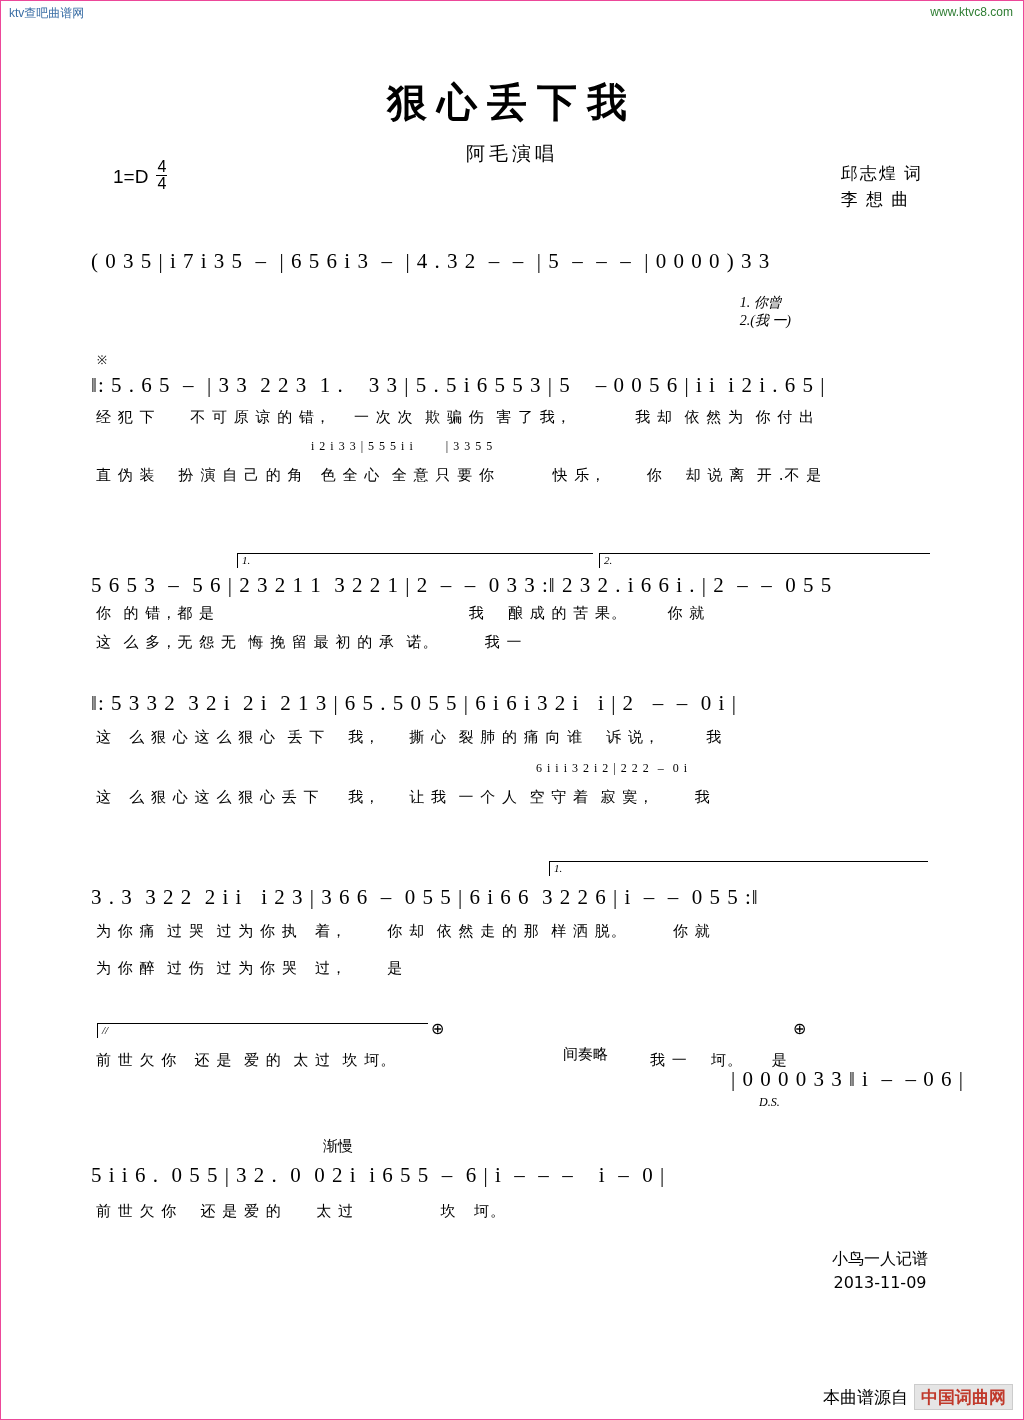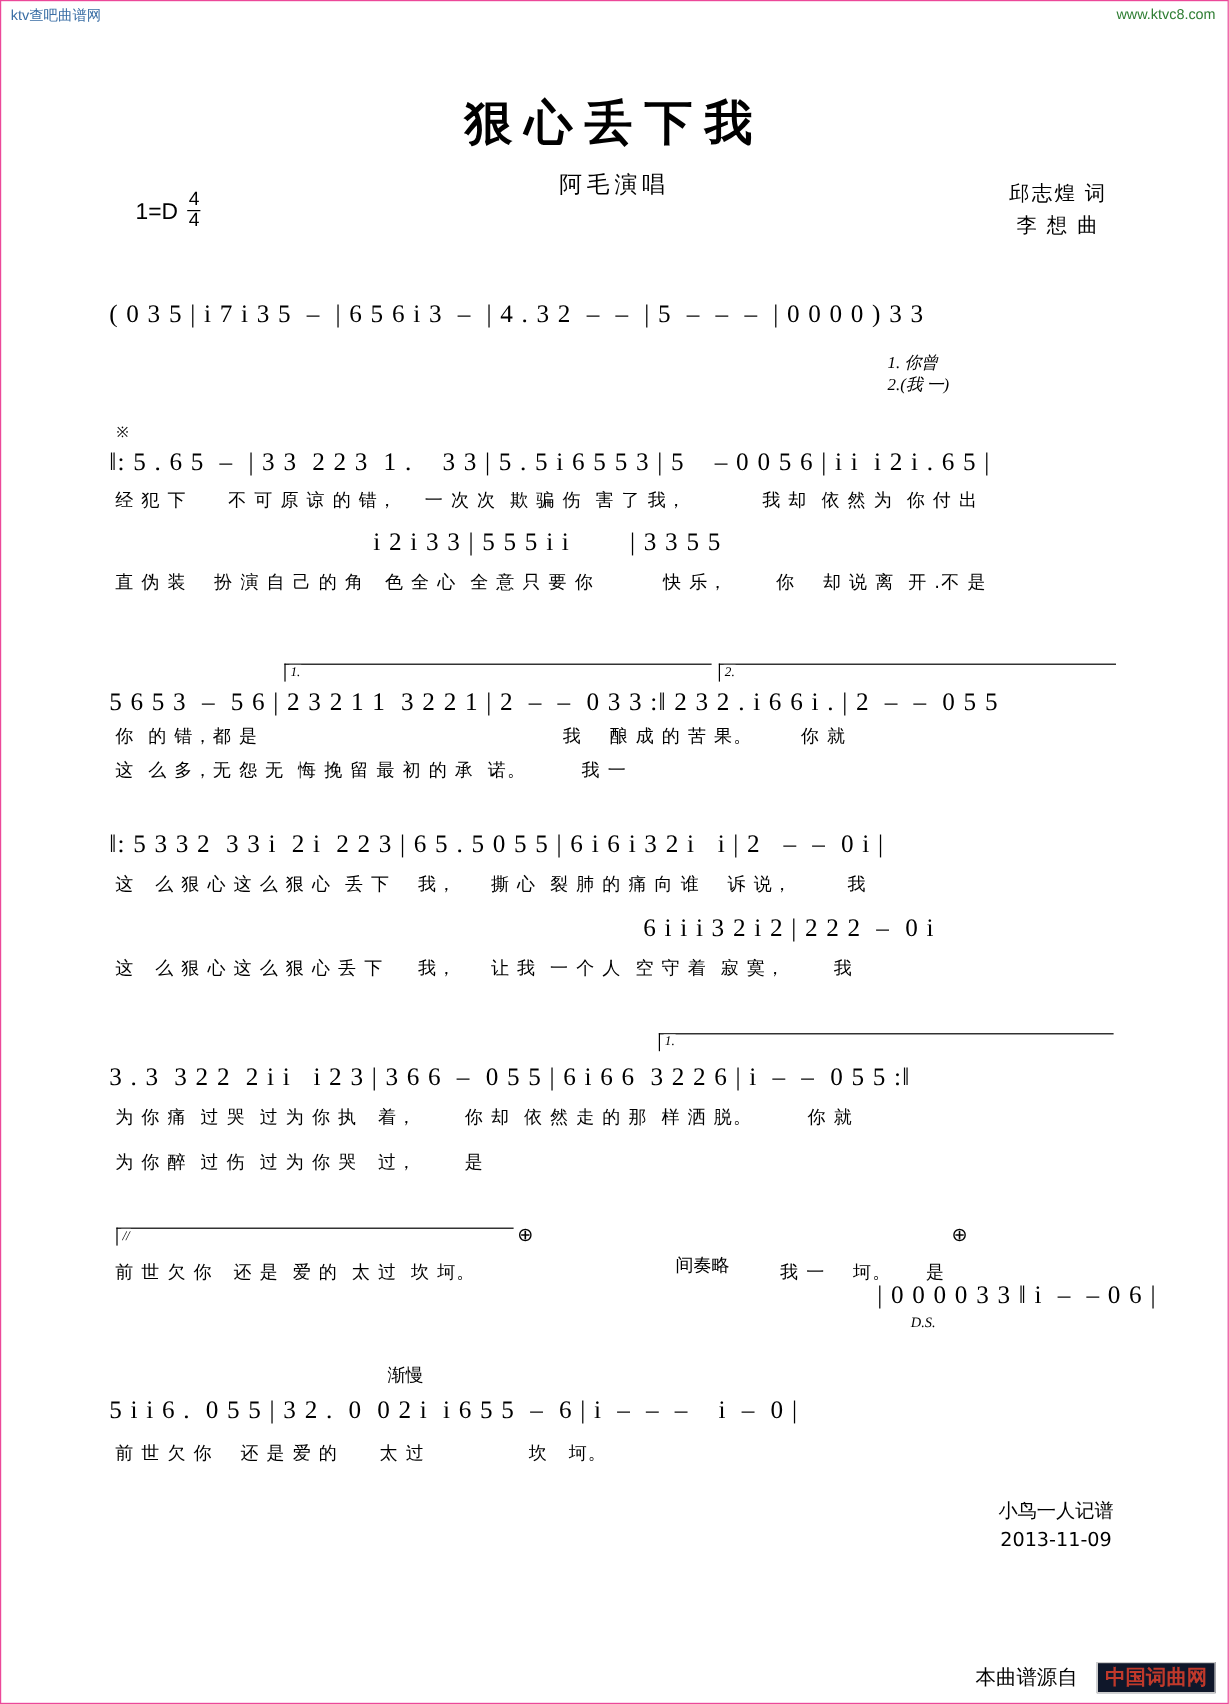--- a/index.html
+++ b/index.html
@@ -71,24 +71,24 @@
     font-size: 16px;
     margin-left: 8px;
     position: relative;
     top: -2px;
   }
   .keysig .frac .num { display:block; border-bottom: 1.5px solid #000; padding: 0 1px;}
   .keysig .frac .den { display:block; padding: 0 1px;}
   .credits {
     position: absolute;
     right: 100px;
-    top: 148px;
+    top: 160px;
     font-size: 17px;
     line-height: 26px;
-    text-align: center;
+    text-align: left;
     letter-spacing: 2px;
   }
   
   .system {
     position: absolute;
     left: 0;
     width: 890px;
   }
   .notes {
     font-family: "Liberation Serif", serif;
@@ -99,21 +99,21 @@
   }
   .lyric {
     font-family: "DejaVu Sans", sans-serif;
     font-size: 15px;
     white-space: pre;
     padding-left: 95px;
     letter-spacing: 1px;
   }
   .small-note {
     font-family: "Liberation Serif", serif;
-    font-size: 21px;
+    font-size: 12px;
     white-space: pre;
     letter-spacing: 1px;
   }
   .ital {
     font-style: italic;
     font-size: 14px;
     font-family: "Liberation Serif", serif;
   }
   .footer-sign {
     position: absolute;
@@ -129,22 +129,22 @@
     right: 10px;
     bottom: 10px;
     font-size: 17px;
     font-family: "DejaVu Sans", sans-serif;
   }
   .footer-bar .site {
     color: #c0392b;
     font-weight: bold;
     border: 1px solid #ccc;
     padding: 2px 6px;
-    margin-left: 16px;
-    background: #0f172a;
+    margin-left: 6px;
+    background: #e5e5e5;
   }
   .ending-box {
     position:absolute;
     border-top: 1px solid #000;
     border-left: 1px solid #000;
     height: 14px;
   }
   .ending-box .lbl {
     position:absolute;
     left: 3px; top: 0px;
@@ -196,21 +196,21 @@
     </div>
     <div class="ending-box" style="left:598px; top:0px; width:330px;">
       <span class="lbl">2.</span>
     </div>
     <div class="notes" style="padding-top:20px;">5 6 5 3  –  5 6 | 2 3 2 1 1  3 2 2 1 | 2  –  –  0 3 3 :‖ 2 3 2 . i 6 6 i . | 2  –  –  0 5 5</div>
     <div class="lyric" style="padding-top:6px;">你  的 错，都 是                                            我    酿 成 的 苦 果。       你 就</div>
     <div class="lyric" style="padding-top:10px;">这  么 多，无 怨 无  悔 挽 留 最 初 的 承  诺。        我 一</div>
   </div>
 
   <div class="system" style="top:690px;">
-    <div class="notes">‖: 5 3 3 2  3 3 i  2 i  2 2 3 | 6 5 . 5 0 5 5 | 6 i 6 i 3 2 i   i | 2   –  –  0 i |</div>
+    <div class="notes">‖: 5 3 3 2  3 2 i  2 i  2 1 3 | 6 5 . 5 0 5 5 | 6 i 6 i 3 2 i   i | 2   –  –  0 i |</div>
     <div class="lyric" style="padding-top:12px;">这   么 狠 心 这 么 狠 心  丢 下    我，     撕 心  裂 肺 的 痛 向 谁    诉 说，        我</div>
     <div class="small-note" style="padding-left:535px; padding-top:14px;">6 i i i 3 2 i 2 | 2 2 2  –  0 i</div>
     <div class="lyric" style="padding-top:12px;">这   么 狠 心 这 么 狠 心 丢 下     我，     让 我  一 个 人  空 守 着  寂 寞，       我</div>
   </div>
 
   <div class="system" style="top:872px;">
     <div class="ending-box" style="left:548px; top:-12px; width:378px;">
       <span class="lbl">1.</span>
     </div>
     <div class="notes" style="padding-top:12px;">3 . 3  3 2 2  2 i i   i 2 3 | 3 6 6  –  0 5 5 | 6 i 6 6  3 2 2 6 | i  –  –  0 5 5 :‖</div>

